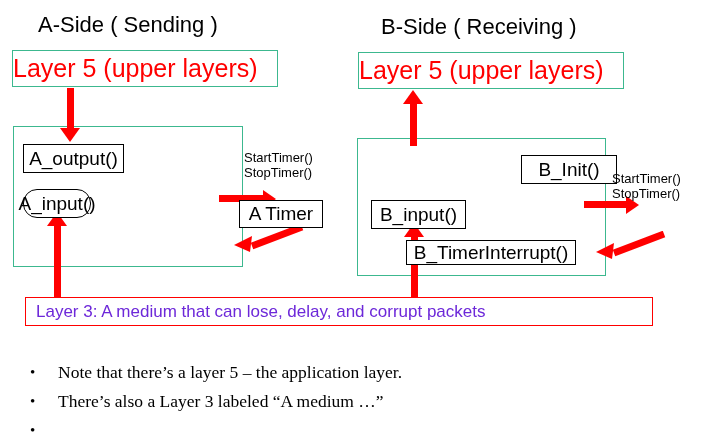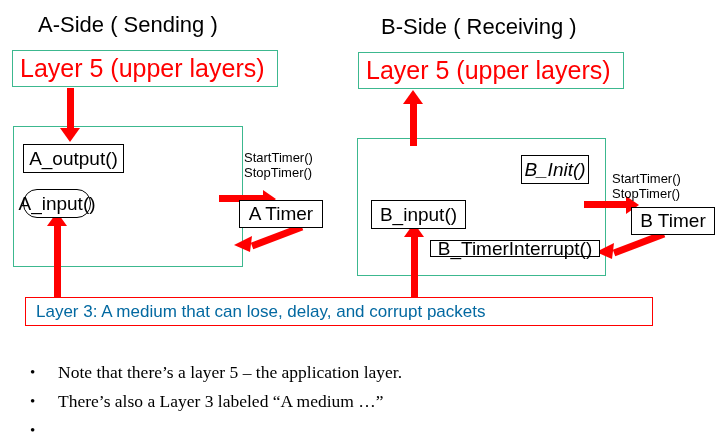--- a/index.html
+++ b/index.html
@@ -23,21 +23,20 @@
 
   
   .layer5{
     position:absolute;
     border:1.5px solid #3cb88f;
     background:#ffffff;
     color:#ff0000;
     font-size:25px;
     font-family:"Liberation Sans",sans-serif;
     display:flex;align-items:center;
-    padding-left:7px;
     box-sizing:border-box;
     white-space:nowrap;
   }
 
   
   .layer4{
     position:absolute;
     border:1.2px solid #3cb88f;
     background:transparent;
     box-sizing:border-box;
@@ -66,21 +65,21 @@
     line-height:15px;
     white-space:nowrap;
     z-index:6;
   }
 
   
   .layer3{
     position:absolute;
     border:1.6px solid #ff0000;
     background:#ffffff;
-    color:#0369a1;
+    color:#6d28d9;
     font-family:"Liberation Sans",sans-serif;
     font-size:17px;
     display:flex;align-items:center;
     padding-left:10px;
     box-sizing:border-box;
     white-space:nowrap;
     z-index:7;
   }
 
   
@@ -163,37 +162,36 @@
 
   <div class="layer5" style="left:358px;top:52px;width:266px;height:37px;">Layer 5 (upper layers)</div>
 
   <div class="arrow" style="left:403px;top:90px;width:22px;height:56px;">
     <div class="shaft-v" style="left:7px;top:12px;height:44px;"></div>
     <div class="head head-up" style="left:0px;top:0px;"></div>
   </div>
 
   <div class="layer4" style="left:357px;top:138px;width:249px;height:138px;"></div>
 
-  <div class="fnbox" style="left:521px;top:155px;width:68px;height:29px;font-style:italic;">B_Init()</div>
+  <div class="fnbox" style="left:521px;top:155px;width:96px;height:29px;">B_Init()</div>
 
   <div class="fnbox" style="left:371px;top:200px;width:95px;height:29px;">B_input()</div>
 
-  <div class="fnbox" style="left:430px;top:240px;width:170px;height:17px;">B_TimerInterrupt()</div>
+  <div class="fnbox" style="left:406px;top:240px;width:170px;height:25px;">B_TimerInterrupt()</div>
 
   <div class="timercalls" style="left:612px;top:171px;">
     <div>StartTimer()</div>
     <div>StopTimer()</div>
   </div>
 
   <div class="arrow" style="left:584px;top:196px;width:58px;height:18px;">
     <div class="shaft-h" style="left:0px;top:5px;width:46px;"></div>
     <div class="head head-right" style="left:42px;top:0px;"></div>
   </div>
 
-  <div class="fnbox" style="left:631px;top:207px;width:84px;height:28px;">B Timer</div>
 
   <svg class="diag" style="left:592px;top:231px;width:80px;height:32px;" viewBox="0 0 80 32">
     <line x1="72" y1="3" x2="22" y2="22" stroke="#ff0000" stroke-width="7"></line>
     <polygon points="20,28 4,21 22,12" fill="#ff0000"></polygon>
   </svg>
 
   <div class="arrow" style="left:404px;top:223px;width:22px;height:82px;">
     <div class="shaft-v" style="left:7px;top:12px;height:70px;"></div>
     <div class="head head-up" style="left:0px;top:0px;"></div>
   </div>

